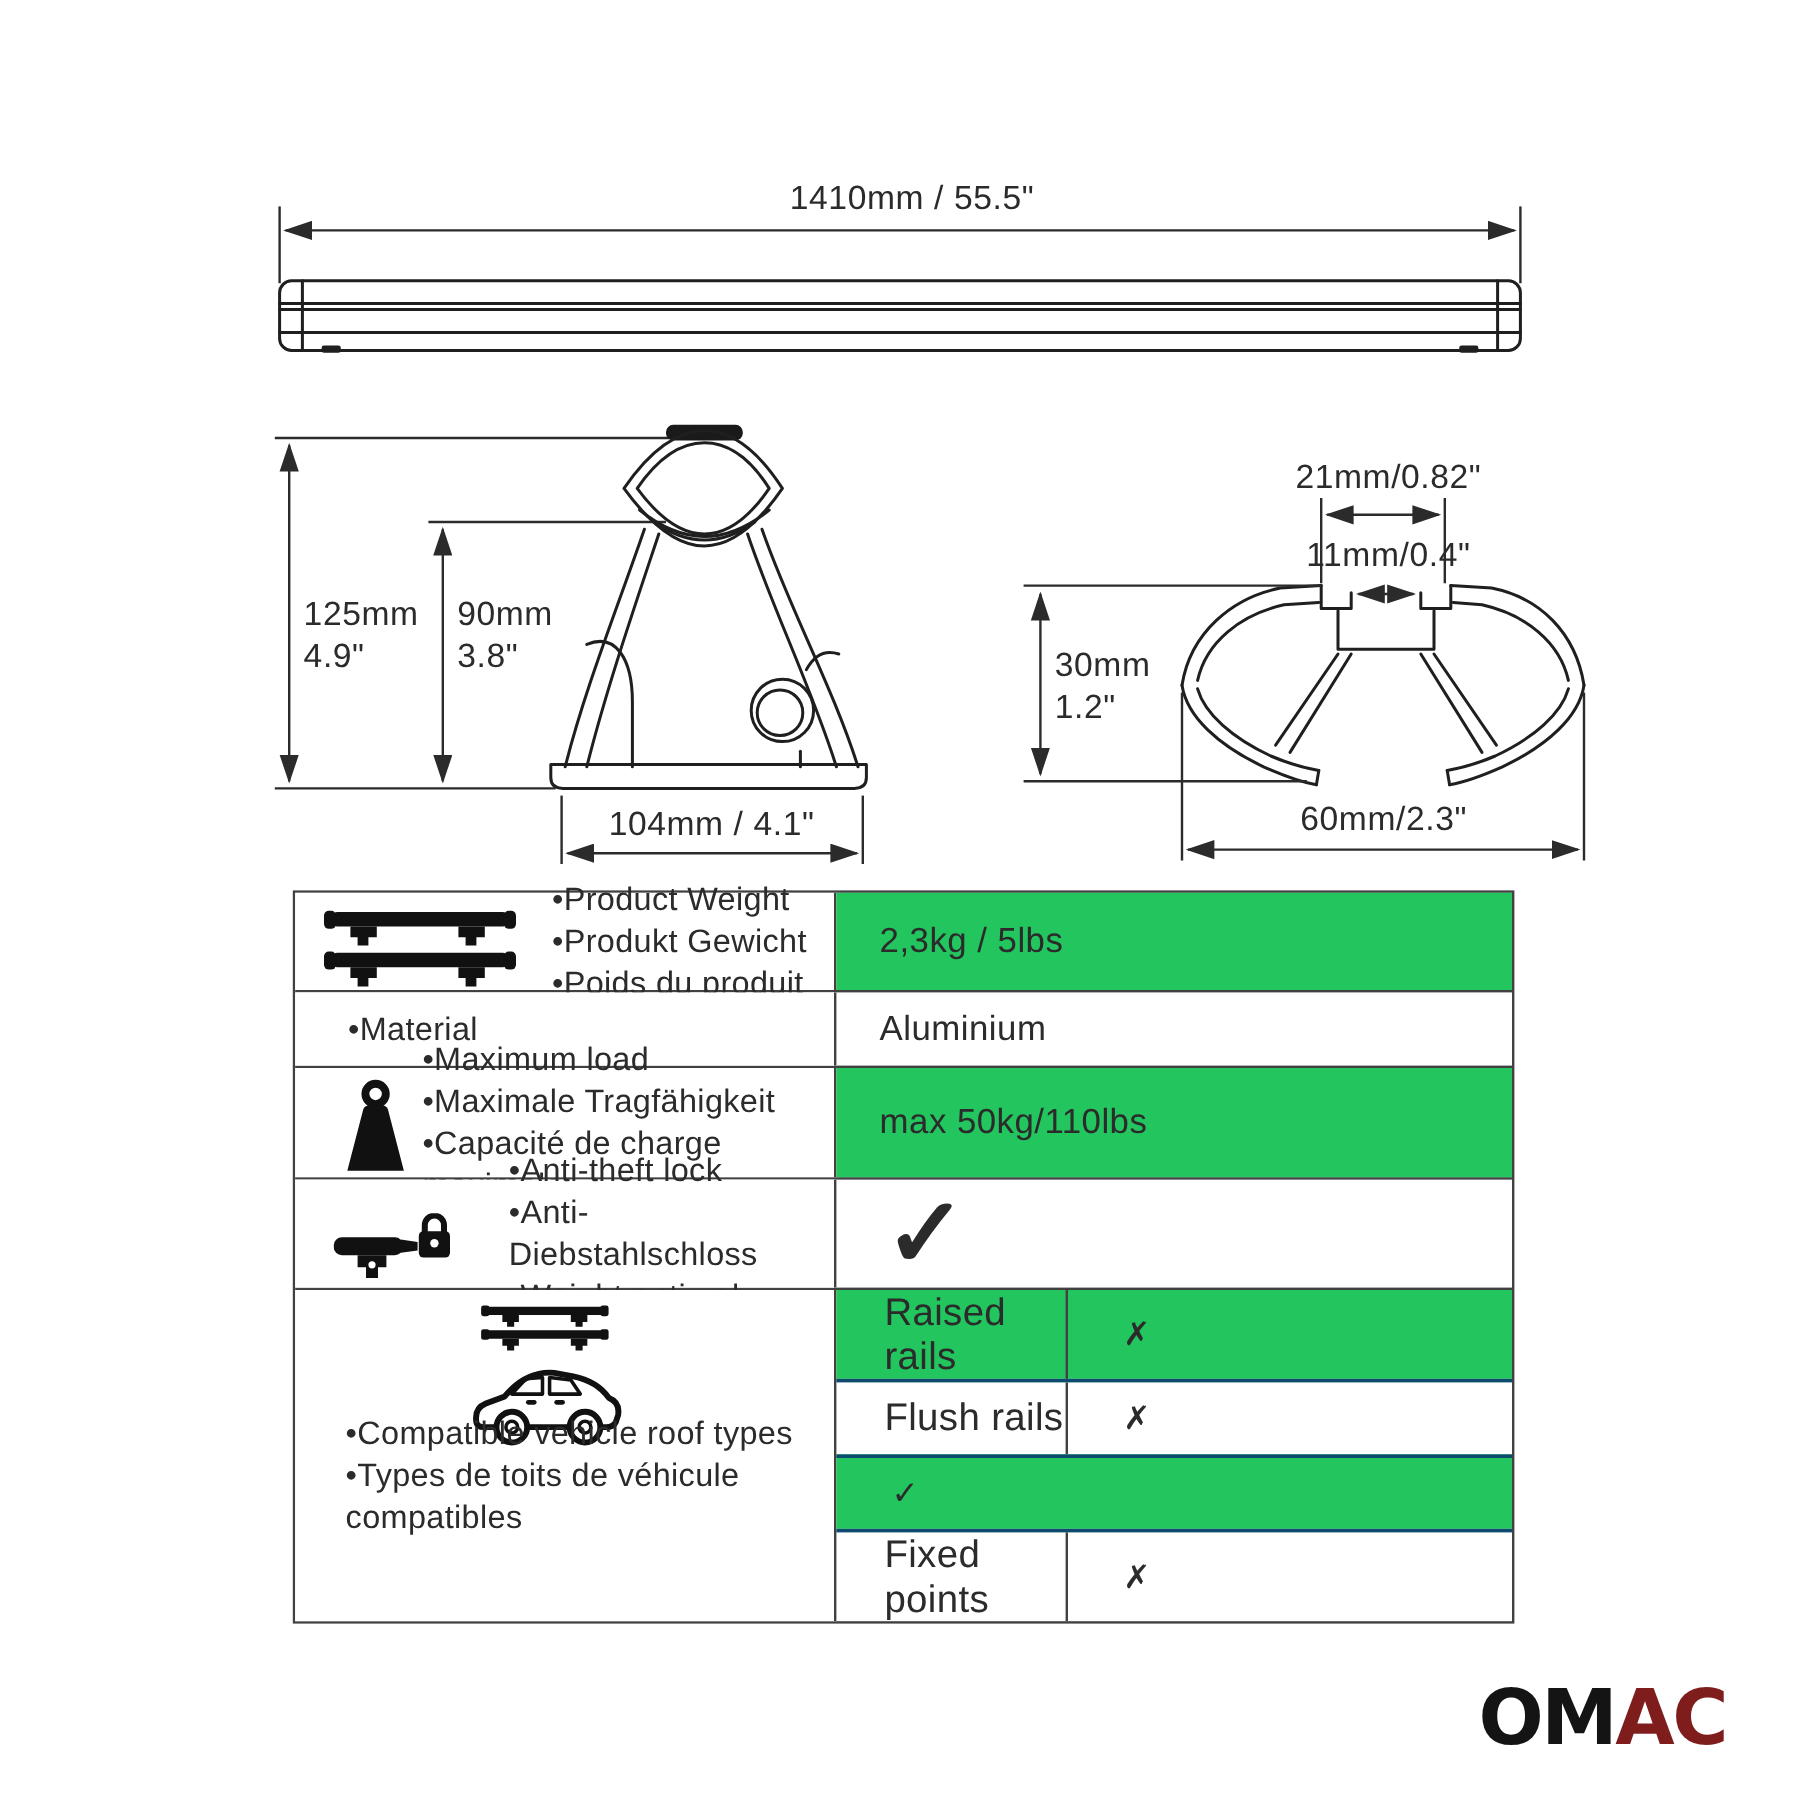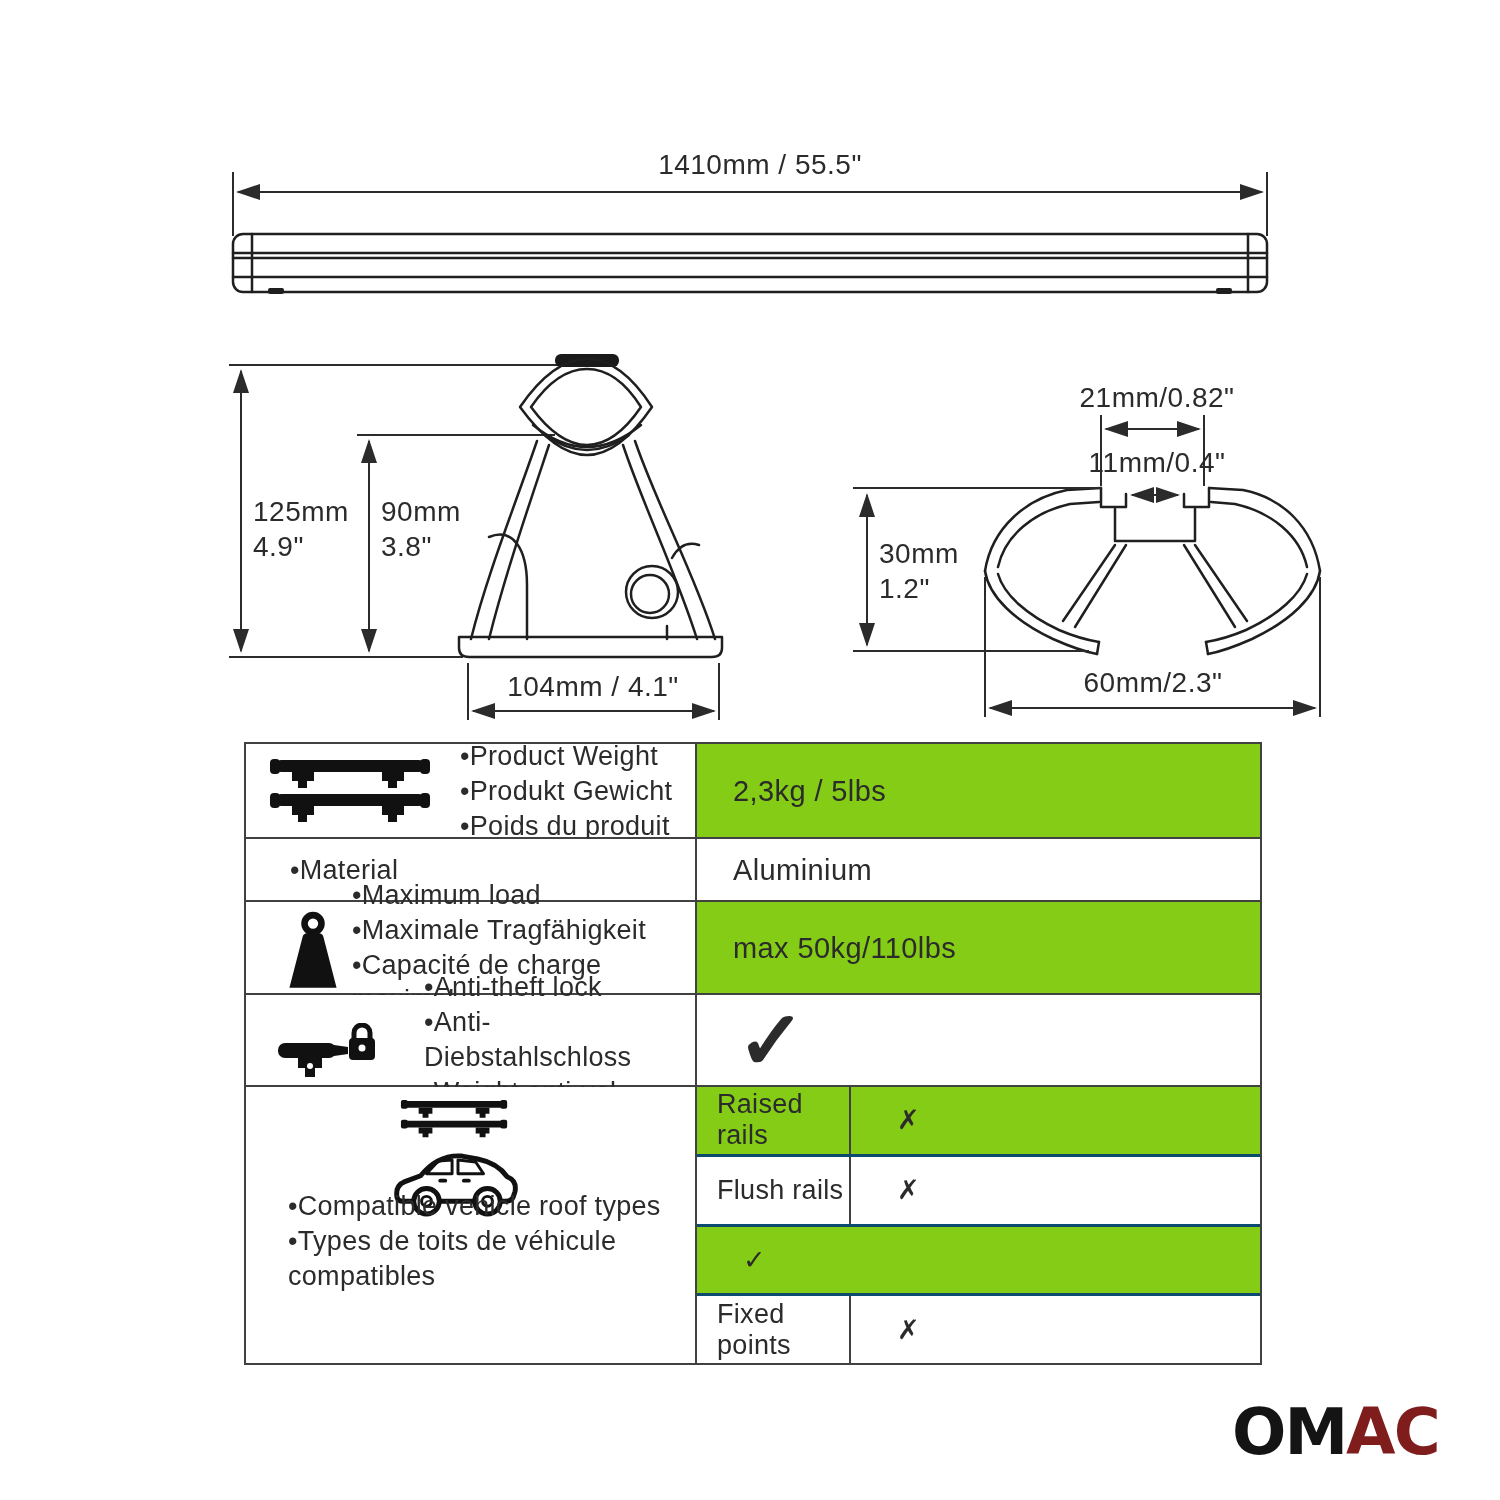--- a/index.html
+++ b/index.html
@@ -12,32 +12,32 @@
   
   svg text{font-family:"Liberation Sans",sans-serif;font-size:28px;fill:#2b2b2b;letter-spacing:.5px;}
   .draw{stroke:#1f1f1f;stroke-width:2.5;fill:none;stroke-linecap:round;stroke-linejoin:round;}
   .dim{stroke:#2b2b2b;stroke-width:2;fill:none;}
   
   .spec-table{position:absolute;left:244px;top:742px;width:1018px;border:2px solid #414141;box-sizing:border-box;background:#fff;}
   .row{display:flex;border-top:2px solid #414141;box-sizing:border-box;}
   .row:first-child{border-top:none;}
   .lcell{width:451px;position:relative;background:#fff;border-right:2px solid #414141;box-sizing:border-box;flex:none;}
   .vcell{flex:1;position:relative;box-sizing:border-box;}
-  .shade{background:#84cc16;}
+  .shade{background:#22c55e;}
   .lbl{position:absolute;font-size:27px;line-height:35px;letter-spacing:.3px;color:#2b2b2b;}
   .vcenter{top:50%;transform:translateY(-50%);}
   .val{position:absolute;left:36px;top:50%;transform:translateY(-50%);font-size:29px;letter-spacing:.4px;color:#2b2b2b;}
   .bigcheck{font-size:82px;font-weight:600;left:40px;}
   .icon{position:absolute;}
   
   .subrows{display:flex;flex-direction:column;height:100%;}
   .sub-row{flex:1;display:flex;border-top:3px solid #0c4a6e;box-sizing:border-box;}
   .sub-row:first-child{border-top:none;}
-  .sub-label{width:154px;flex:none;border-right:2px solid #414141;box-sizing:border-box;
-             display:flex;align-items:center;padding-left:20px;font-size:27px;letter-spacing:.3px;}
+  .sub-label{width:193px;flex:none;border-right:2px solid #414141;box-sizing:border-box;
+             display:flex;align-items:center;padding-left:40px;font-size:32px;letter-spacing:.3px;}
   .sub-val{flex:1;display:flex;align-items:center;padding-left:46px;font-size:27px;}
   
   .logo{position:absolute;left:1232px;top:1400px;font-family:"DejaVu Sans","Liberation Sans",sans-serif;
         font-weight:bold;font-size:64px;letter-spacing:-2px;line-height:1;}
 </style>
 </head>
 <body>
 
 <div class="page">
 
@@ -148,21 +148,21 @@
     <text x="74" y="208">30mm</text>
     <text x="74" y="243">1.2"</text>
 
     <path class="dim" d="M180,222 V362 M515,222 V362"></path>
     <text x="348" y="337" text-anchor="middle">60mm/2.3"</text>
     <line class="dim" x1="185" y1="353" x2="510" y2="353" marker-start="url(#p-s)" marker-end="url(#p-e)"></line>
   </svg>
 
   <div class="spec-table">
 
-    <div class="row" style="height:93px">
+    <div class="row" style="height:81px">
       <div class="lcell">
         <svg class="icon" style="left:24px;top:14px" width="160" height="66" viewBox="0 0 160 66">
           <g fill="#111">
             <rect x="0" y="1" width="10" height="15" rx="4"></rect>
               <rect x="150" y="1" width="10" height="15" rx="4"></rect>
             <rect x="8" y="2" width="144" height="12" rx="3"></rect>
             <path d="M22,14 h22 v9 h-7 v7 h-9 v-7 h-6 z"></path>
               <path d="M112,14 h22 v9 h-7 v7 h-9 v-7 h-6 z"></path>
             <rect x="0" y="35" width="10" height="15" rx="4"></rect>
               <rect x="150" y="35" width="10" height="15" rx="4"></rect>

